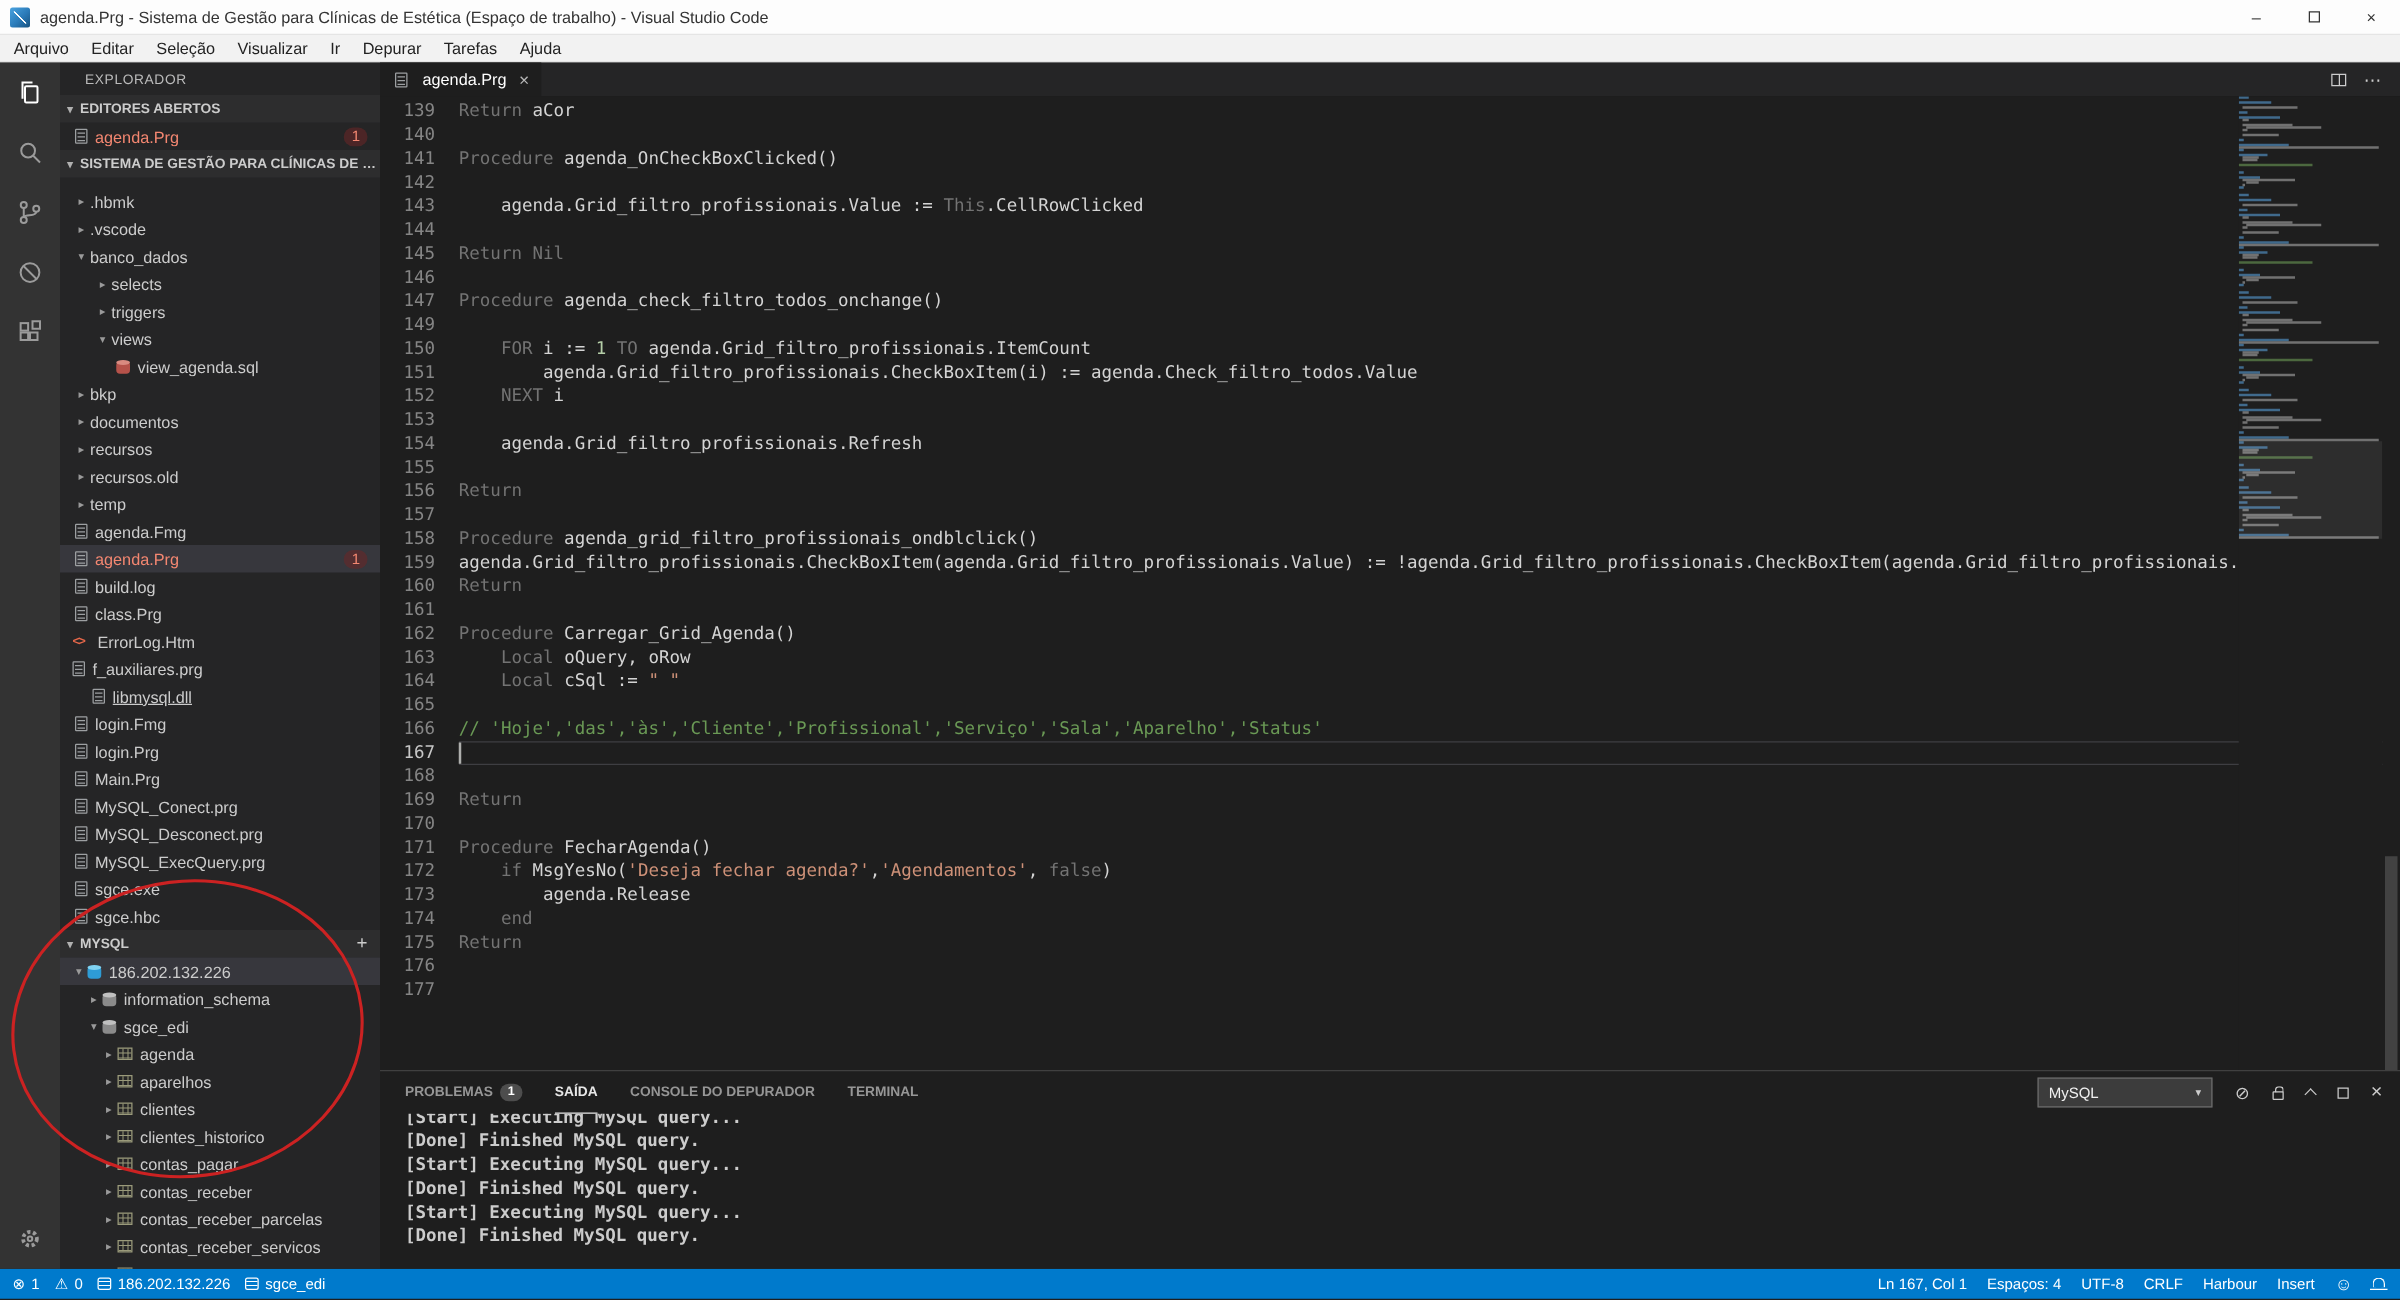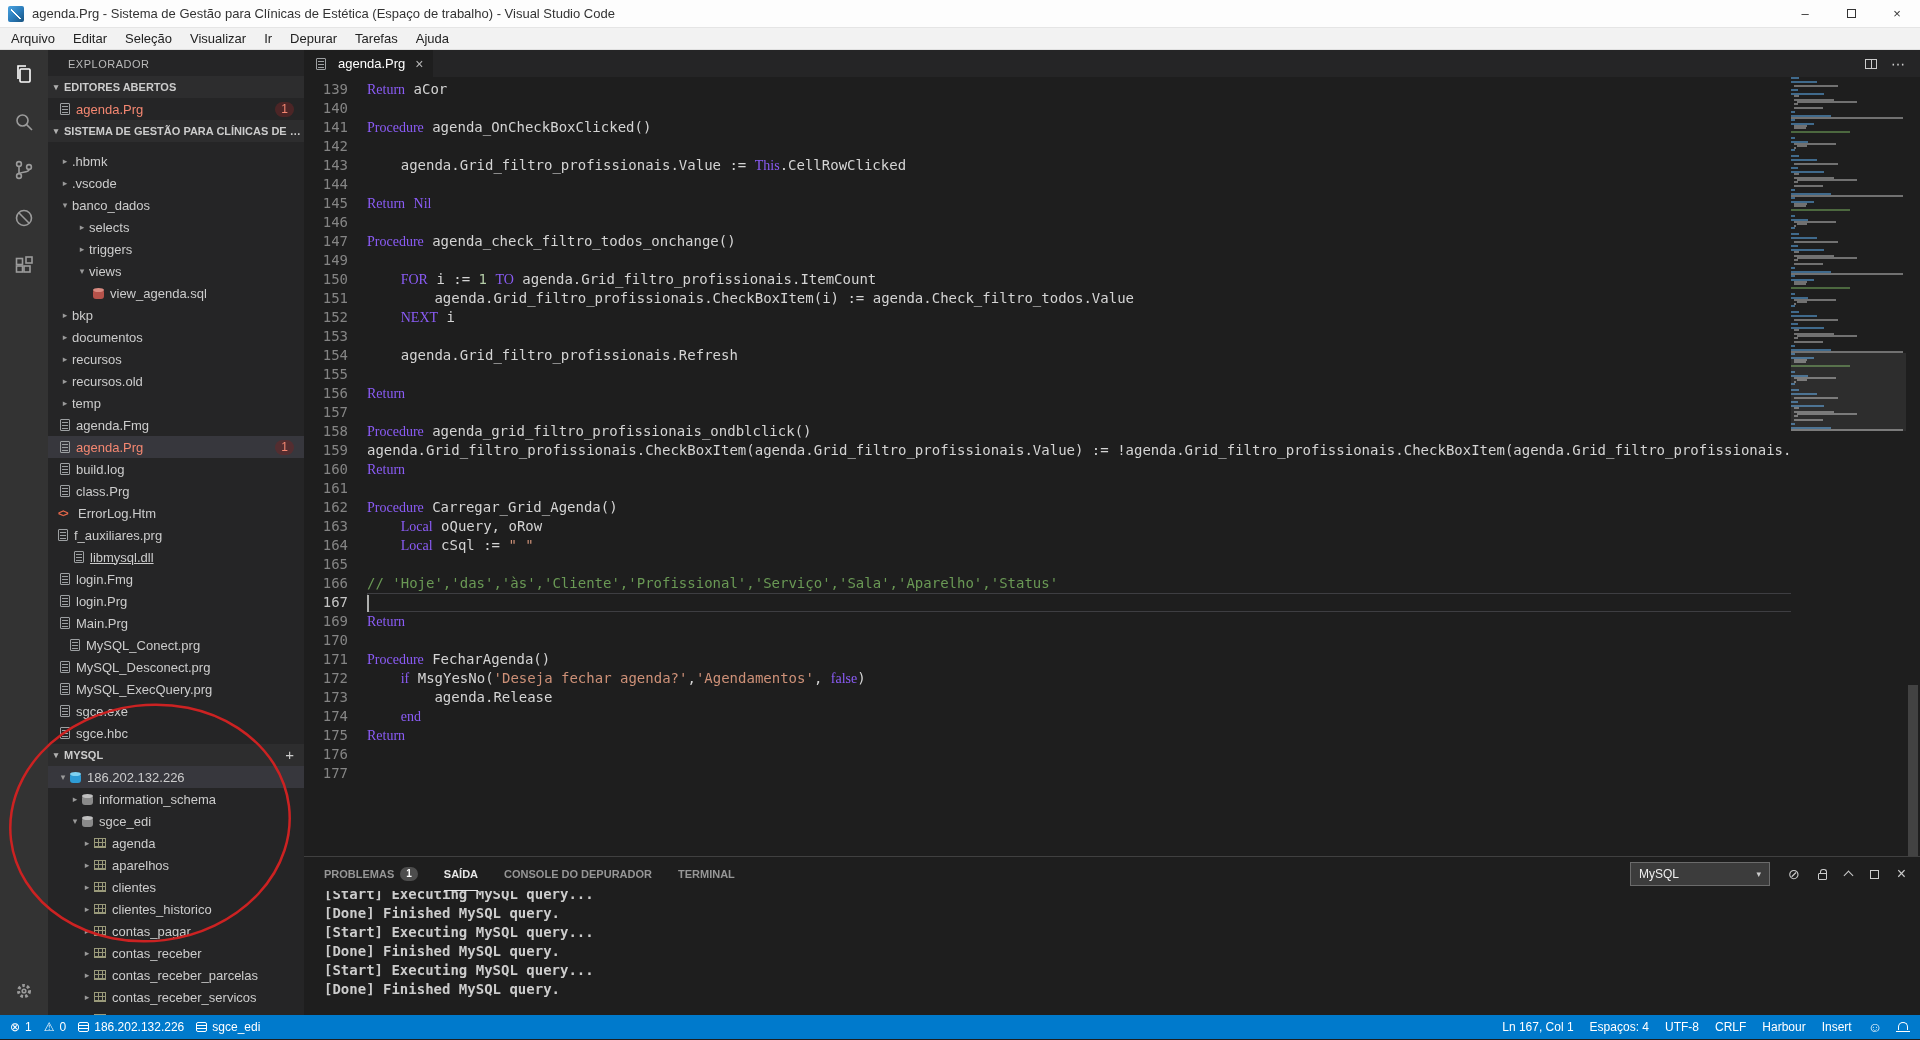--- a/index.html
+++ b/index.html
@@ -70,21 +70,21 @@
   .more-ic { font-size:14px; letter-spacing:1px; }
 
   .editorwrap { height:779px; position:relative; background:#1e1e1e; overflow:hidden; font-family:"DejaVu Sans Mono","Liberation Mono",monospace; }
   .codelines { position:absolute; inset:0; padding-top:3px; }
   .code-row { height:19px; display:flex; font-size:14px; line-height:19px; white-space:pre; }
   .code-row .ln { width:44px; text-align:right; color:#858585; flex-shrink:0; }
   .code-row .code { flex:1; margin-left:19px; color:#d4d4d4; }
   .code-row.cur .ln { color:#c6c6c6; }
   .code-row.cur .code { box-shadow:inset 0 0 0 1px #3e3e42; }
   .cursor { display:inline-block; width:2px; height:17px; background:#aeafad; vertical-align:middle; }
-  .tk-k { color:#8b5cf6;font-family:Liberation Serif, serif; } .tk-p { color:#d4d4d4; } .tk-s { color:#ce9178; } .tk-c { color:#6a9955; } .tk-n { color:#b5cea8; }
+  .tk-k { color:#737373; } .tk-p { color:#d4d4d4; } .tk-s { color:#ce9178; } .tk-c { color:#6a9955; } .tk-n { color:#b5cea8; }
 
   .minimap { position:absolute; top:0; right:14px; width:115px; height:100%; background:#1e1e1e; overflow:hidden; }
   .mm-row { height:2px; position:relative; }
   .mm-bar { position:absolute; top:0; height:1.6px; opacity:.6; }
   .mm-slider { position:absolute; left:0; right:0; background:rgba(255,255,255,.07); }
   .vscroll { position:absolute; top:0; right:0; width:14px; height:100%; background:#1e1e1e; }
   .vthumb { position:absolute; left:2px; right:2px; background:rgba(121,121,121,.4); }
 
   
   .panel { height:159px; background:#1e1e1e; border-top:1px solid rgba(128,128,128,.35); display:flex; flex-direction:column; }
@@ -296,21 +296,21 @@
               <span class="row-label">login.Fmg</span>
             </div>
             <div class="row" style="padding-left: 10px;">
               <span class="ic ic-file"></span>
               <span class="row-label">login.Prg</span>
             </div>
             <div class="row" style="padding-left: 10px;">
               <span class="ic ic-file"></span>
               <span class="row-label">Main.Prg</span>
             </div>
-            <div class="row" style="padding-left: 20px;">
+            <div class="row" style="padding-left: 10px;">
               <span class="ic ic-file"></span>
               <span class="row-label">MySQL_Conect.prg</span>
             </div>
             <div class="row" style="padding-left: 10px;">
               <span class="ic ic-file"></span>
               <span class="row-label">MySQL_Desconect.prg</span>
             </div>
             <div class="row" style="padding-left: 10px;">
               <span class="ic ic-file"></span>
               <span class="row-label">MySQL_ExecQuery.prg</span>
@@ -430,20 +430,21 @@
             <div class="code-row"><span class="ln">158</span><span class="code"><span class="tk-k">Procedure</span><span class="tk-p"> agenda_grid_filtro_profissionais_ondblclick()</span></span></div>
             <div class="code-row"><span class="ln">159</span><span class="code"><span class="tk-p">agenda.Grid_filtro_profissionais.CheckBoxItem(agenda.Grid_filtro_profissionais.Value) := !agenda.Grid_filtro_profissionais.CheckBoxItem(agenda.Grid_filtro_profissionais.Value)</span></span></div>
             <div class="code-row"><span class="ln">160</span><span class="code"><span class="tk-k">Return</span></span></div>
             <div class="code-row"><span class="ln">161</span><span class="code"></span></div>
             <div class="code-row"><span class="ln">162</span><span class="code"><span class="tk-k">Procedure</span><span class="tk-p"> Carregar_Grid_Agenda()</span></span></div>
             <div class="code-row"><span class="ln">163</span><span class="code"><span class="tk-p">    </span><span class="tk-k">Local</span><span class="tk-p"> oQuery, oRow</span></span></div>
             <div class="code-row"><span class="ln">164</span><span class="code"><span class="tk-p">    </span><span class="tk-k">Local</span><span class="tk-p"> cSql := </span><span class="tk-s">" "</span></span></div>
             <div class="code-row"><span class="ln">165</span><span class="code"></span></div>
             <div class="code-row"><span class="ln">166</span><span class="code"><span class="tk-c">// 'Hoje','das','às','Cliente','Profissional','Serviço','Sala','Aparelho','Status'</span></span></div>
             <div class="code-row cur"><span class="ln">167</span><span class="code"><span class="cursor"></span></span></div>
+            <div class="code-row"><span class="ln">168</span><span class="code"></span></div>
             <div class="code-row"><span class="ln">169</span><span class="code"><span class="tk-k">Return</span></span></div>
             <div class="code-row"><span class="ln">170</span><span class="code"></span></div>
             <div class="code-row"><span class="ln">171</span><span class="code"><span class="tk-k">Procedure</span><span class="tk-p"> FecharAgenda()</span></span></div>
             <div class="code-row"><span class="ln">172</span><span class="code"><span class="tk-p">    </span><span class="tk-k">if</span><span class="tk-p"> MsgYesNo(</span><span class="tk-s">'Deseja fechar agenda?'</span><span class="tk-p">,</span><span class="tk-s">'Agendamentos'</span><span class="tk-p">, </span><span class="tk-k">false</span><span class="tk-p">)</span></span></div>
             <div class="code-row"><span class="ln">173</span><span class="code"><span class="tk-p">        agenda.Release</span></span></div>
             <div class="code-row"><span class="ln">174</span><span class="code"><span class="tk-p">    </span><span class="tk-k">end</span></span></div>
             <div class="code-row"><span class="ln">175</span><span class="code"><span class="tk-k">Return</span></span></div>
             <div class="code-row"><span class="ln">176</span><span class="code"></span></div>
             <div class="code-row"><span class="ln">177</span><span class="code"></span></div>
           </div>

